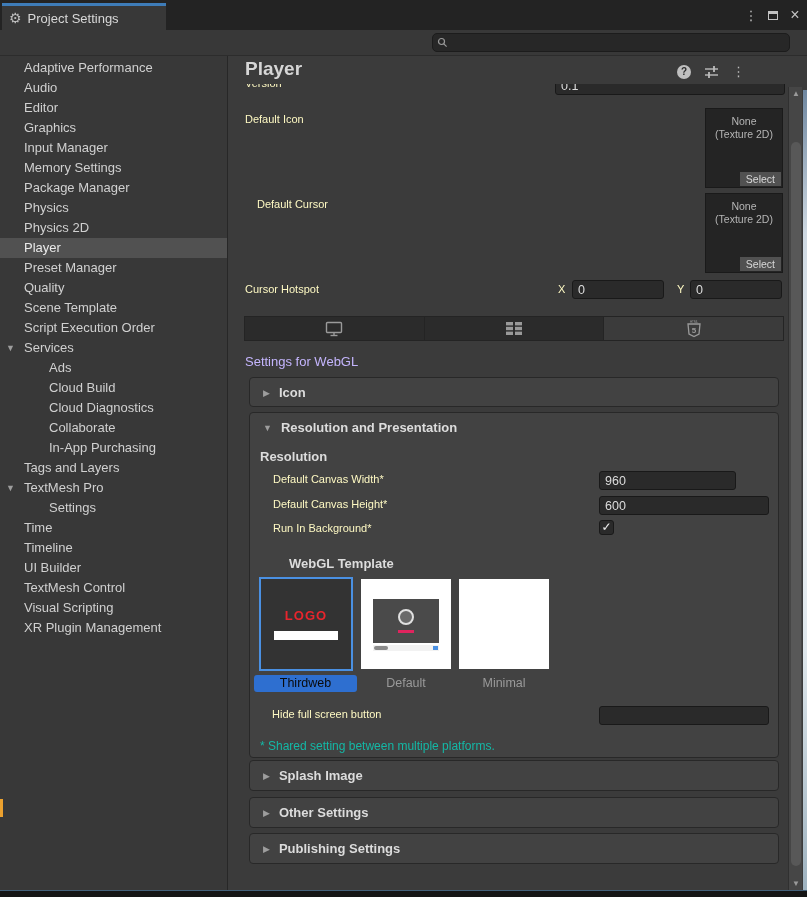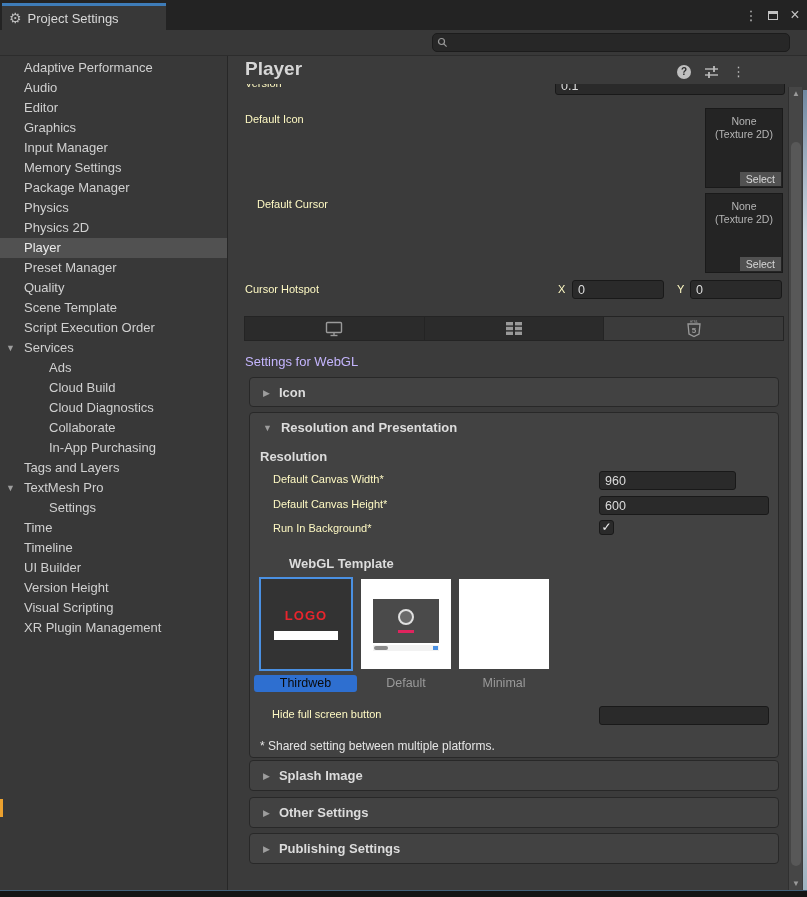--- a/index.html
+++ b/index.html
@@ -83,21 +83,21 @@
   .thumb.def { left:111px; display:flex; align-items:center; justify-content:center; }
   .thumb.min { left:209px; }
   .def-screen { position:relative; width:66px; height:44px; background:#4a4a4a; margin-top:-6px; }
   .def-logo { position:absolute; left:50%; top:10px; transform:translateX(-50%); width:16px; height:16px; border:2px solid #e0e0e0; border-radius:50%; background:#6a6a6a; }
   .def-bar { position:absolute; left:50%; top:31px; transform:translateX(-50%); width:16px; height:3px; background:#e0245e; }
   .def-footer { position:absolute; left:0; bottom:-8px; width:66px; height:6px; background:#f2f2f2; }
   .def-f-l { position:absolute; left:1px; top:1px; width:14px; height:4px; background:#8a8a8a; border-radius:2px; }
   .def-f-r { position:absolute; right:1px; top:1px; width:5px; height:4px; background:#4a90e2; }
   .tpl-label { position:absolute; top:263px; font-size:12.5px; color:#9a9a9a; text-align:center; white-space:nowrap; cursor:default; }
   .tpl-label.pill { top:262px; height:17px; line-height:17px; background:#2e6fd0; color:#0a0a0a; border-radius:3px; }
-  .note { position:absolute; font-size:12px; color:#e5e5e5; white-space:nowrap; }
+  .note { position:absolute; font-size:12px; color:#14b8a6; white-space:nowrap; }
   
   .vscroll { position:absolute; left:788px; top:87px; width:14px; height:804px; background:#464646; border-left:1px solid #303030; }
   .vs-arrow { position:absolute; left:0; width:14px; height:14px; color:#9a9a9a; font-size:8px; text-align:center; line-height:14px; cursor:default; }
   .vs-up { top:0; }
   .vs-down { bottom:0; }
   .vs-thumb { position:absolute; left:2px; top:55px; width:10px; height:724px; background:#585858; border-radius:5px; cursor:default; }
   
   .blue-line { position:absolute; left:0; top:890px; width:807px; height:1px; background:#44617a; }
   .bottom-strip { position:absolute; left:0; top:891px; width:807px; height:6px; background:#151515; }
   .right-sliver { position:absolute; left:803px; top:90px; width:4px; height:800px;
@@ -238,21 +238,21 @@
         <div class="sb-item">
     
     <span class="sb-label">Timeline</span>
   </div>
         <div class="sb-item">
     
     <span class="sb-label">UI Builder</span>
   </div>
         <div class="sb-item">
     
-    <span class="sb-label">Version Height</span>
+    <span class="sb-label">TextMesh Control</span>
   </div>
         <div class="sb-item">
     
     <span class="sb-label">Visual Scripting</span>
   </div>
         <div class="sb-item">
     
     <span class="sb-label">XR Plugin Management</span>
   </div>
       </div>

